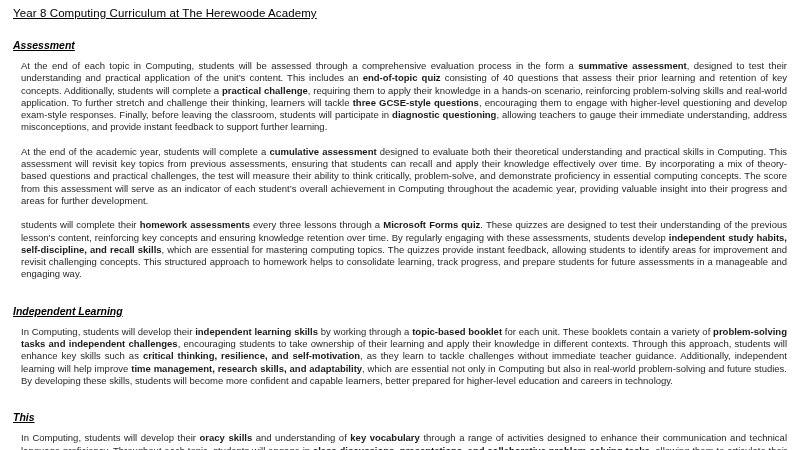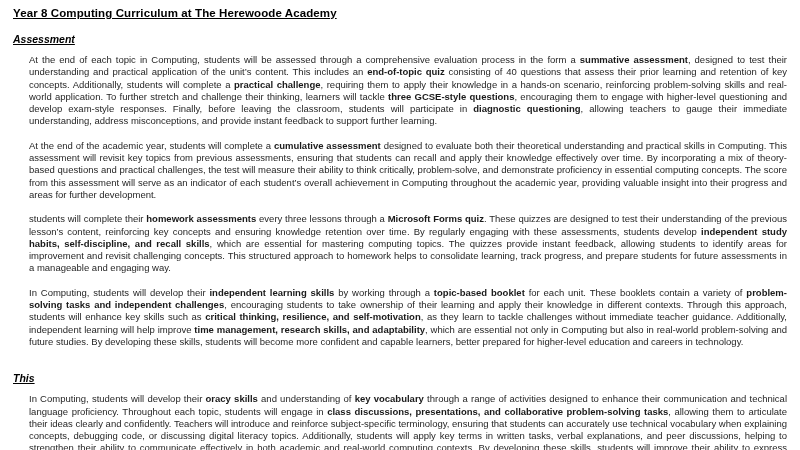--- a/index.html
+++ b/index.html
@@ -12,56 +12,57 @@
     height: 450px;
     overflow: hidden;
     font-family: "Liberation Sans", "DejaVu Sans", sans-serif;
     color: #1f1f1f;
   }
   .page {
     padding: 7px 13px 0 13px;
   }
   .doc-title {
     font-size: 11.5px;
-    font-weight: bold;
+    font-weight: normal;
     text-decoration: underline;
     color: #000000;
     margin: 0 0 2px 0;
     letter-spacing: 0.1px;
   }
   .section-heading {
     font-size: 10.5px;
     font-weight: bold;
     font-style: italic;
     text-decoration: underline;
     color: #000000;
     margin: 24px 0 9px 0;
   }
   #sections .section-heading:first-child {
-    margin-top: 14px;
+    margin-top: 20px;
   }
   .body-para {
     font-size: 9.5px;
     line-height: 12.3px;
     text-align: justify;
-    margin: 0 0 12px 16px;
+    margin: 0 0 12px 8px;
     color: #262626;
   }
   .body-para b {
     font-weight: bold;
     color: #1a1a1a;
   }
 </style>
 </head>
 <body>
 
 <div class="page">
   <h1 class="doc-title">Year 8 Computing Curriculum at The Herewoode Academy</h1>
   <div id="sections">
       <h2 class="section-heading">Assessment</h2>
       <p class="body-para"><span>At the end of each topic in Computing, students will be assessed through a comprehensive evaluation process in the form a </span><b>summative assessment</b><span>, designed to test their understanding and practical application of the unit’s content. This includes an </span><b>end-of-topic quiz</b><span> consisting of 40 questions that assess their prior learning and retention of key concepts. Additionally, students will complete a </span><b>practical challenge</b><span>, requiring them to apply their knowledge in a hands-on scenario, reinforcing problem-solving skills and real-world application. To further stretch and challenge their thinking, learners will tackle </span><b>three GCSE-style questions</b><span>, encouraging them to engage with higher-level questioning and develop exam-style responses. Finally, before leaving the classroom, students will participate in </span><b>diagnostic questioning</b><span>, allowing teachers to gauge their immediate understanding, address misconceptions, and provide instant feedback to support further learning.</span></p>
       <p class="body-para"><span>At the end of the academic year, students will complete a </span><b>cumulative assessment</b><span> designed to evaluate both their theoretical understanding and practical skills in Computing. This assessment will revisit key topics from previous assessments, ensuring that students can recall and apply their knowledge effectively over time. By incorporating a mix of theory-based questions and practical challenges, the test will measure their ability to think critically, problem-solve, and demonstrate proficiency in essential computing concepts. The score from this assessment will serve as an indicator of each student’s overall achievement in Computing throughout the academic year, providing valuable insight into their progress and areas for further development.</span></p>
       <p class="body-para"><span>students will complete their </span><b>homework assessments</b><span> every three lessons through a </span><b>Microsoft Forms quiz</b><span>. These quizzes are designed to test their understanding of the previous lesson’s content, reinforcing key concepts and ensuring knowledge retention over time. By regularly engaging with these assessments, students develop </span><b>independent study habits, self-discipline, and recall skills</b><span>, which are essential for mastering computing topics. The quizzes provide instant feedback, allowing students to identify areas for improvement and revisit challenging concepts. This structured approach to homework helps to consolidate learning, track progress, and prepare students for future assessments in a manageable and engaging way.</span></p>
+      <h2 class="section-heading">Independent Learning</h2>
       <p class="body-para"><span>In Computing, students will develop their </span><b>independent learning skills</b><span> by working through a </span><b>topic-based booklet</b><span> for each unit. These booklets contain a variety of </span><b>problem-solving tasks and independent challenges</b><span>, encouraging students to take ownership of their learning and apply their knowledge in different contexts. Through this approach, students will enhance key skills such as </span><b>critical thinking, resilience, and self-motivation</b><span>, as they learn to tackle challenges without immediate teacher guidance. Additionally, independent learning will help improve </span><b>time management, research skills, and adaptability</b><span>, which are essential not only in Computing but also in real-world problem-solving and future studies. By developing these skills, students will become more confident and capable learners, better prepared for higher-level education and careers in technology.</span></p>
       <h2 class="section-heading">This</h2>
       <p class="body-para"><span>In Computing, students will develop their </span><b>oracy skills</b><span> and understanding of </span><b>key vocabulary</b><span> through a range of activities designed to enhance their communication and technical language proficiency. Throughout each topic, students will engage in </span><b>class discussions, presentations, and collaborative problem-solving tasks</b><span>, allowing them to articulate their ideas clearly and confidently. Teachers will introduce and reinforce subject-specific terminology, ensuring that students can accurately use technical vocabulary when explaining concepts, debugging code, or discussing digital literacy topics. Additionally, students will apply key terms in written tasks, verbal explanations, and peer discussions, helping to strengthen their ability to communicate effectively in both academic and real-world computing contexts. By developing these skills, students will improve their ability to express complex ideas, justify their reasoning, and engage in meaningful discussions, preparing them for future learning and careers in technology.</span></p>
     </div>
 </div>
 
 </body></html>

